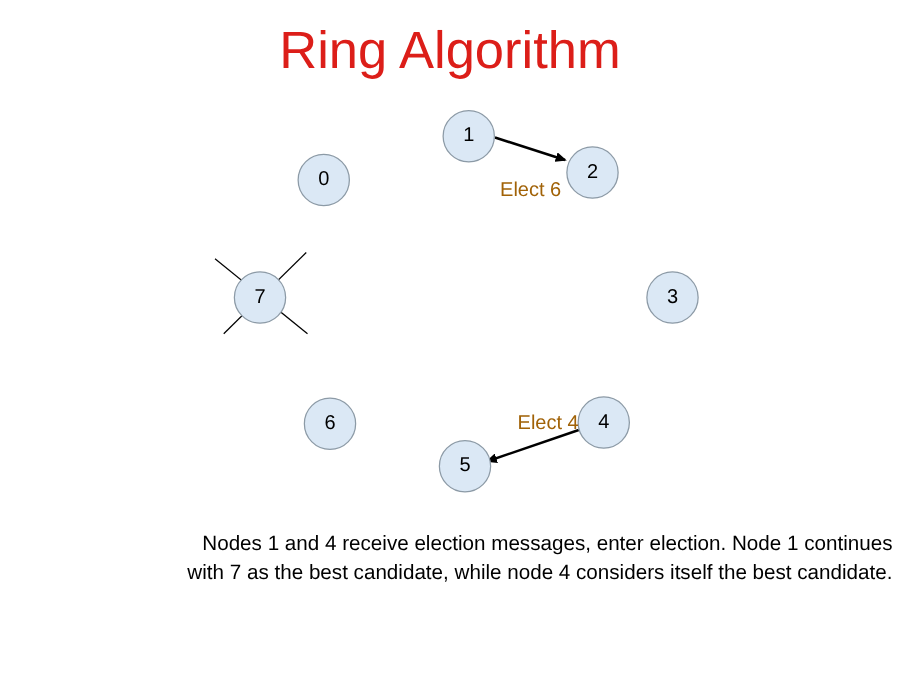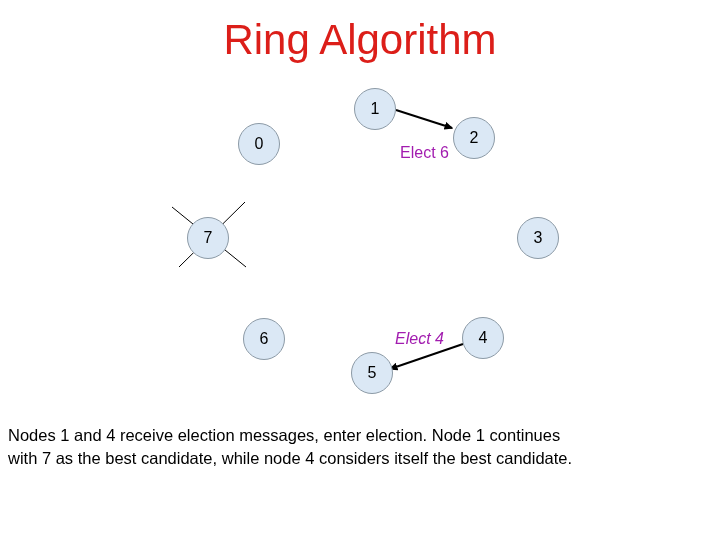--- a/index.html
+++ b/index.html
@@ -37,32 +37,33 @@
   }
   .overlay-svg {
     position: absolute;
     left: 0; top: 0; width: 720px; height: 420px;
     pointer-events: none;
   }
   .msg-label {
     position: absolute;
     transform: translateX(-50%);
     font-size: 16px;
-    color: #a21caf;
+    color: #a16207;
     white-space: nowrap;
     padding-left: 41px;
   }
   .caption {
     position: absolute;
     left: 8px; top: 424px;
     width: 706px;
     font-size: 16.5px;
     line-height: 23px;
     color: #000;
     margin: 0;
+    text-align: right;
   }
 </style>
 </head>
 <body>
 
 <h1 class="title" style="color: rgb(220, 30, 25);">Ring Algorithm</h1>
 
 <div class="diagram">
   <svg class="overlay-svg" width="720" height="420" viewBox="0 0 720 420" xmlns="http://www.w3.org/2000/svg">
     <defs>
@@ -82,20 +83,20 @@
       <div class="node" style="left: 453px; top: 117px; background: rgb(219, 232, 245); border-color: rgb(140, 154, 166);">2</div>
       <div class="node" style="left: 238px; top: 123px; background: rgb(219, 232, 245); border-color: rgb(140, 154, 166);">0</div>
       <div class="node" style="left: 517px; top: 217px; background: rgb(219, 232, 245); border-color: rgb(140, 154, 166);">3</div>
       <div class="node" style="left: 187px; top: 217px; background: rgb(219, 232, 245); border-color: rgb(140, 154, 166);">7</div>
       <div class="node" style="left: 462px; top: 317px; background: rgb(219, 232, 245); border-color: rgb(140, 154, 166);">4</div>
       <div class="node" style="left: 351px; top: 352px; background: rgb(219, 232, 245); border-color: rgb(140, 154, 166);">5</div>
       <div class="node" style="left: 243px; top: 318px; background: rgb(219, 232, 245); border-color: rgb(140, 154, 166);">6</div>
     </div>
   <div id="label-layer">
       <div class="msg-label" style="left: 404px; top: 144px;">Elect 6</div>
-      <div class="msg-label" style="left: 399px; top: 330px; font-style: italic;">Elect 4</div>
+      <div class="msg-label" style="left: 418px; top: 330px;">Elect 4</div>
     </div>
 </div>
 
 <p class="caption">
   <span>Nodes 1 and 4 receive election messages, enter election. Node 1 continues</span><br>
   <span>with 7 as the best candidate, while node 4 considers itself the best candidate.</span>
 </p>
 
 </body></html>

